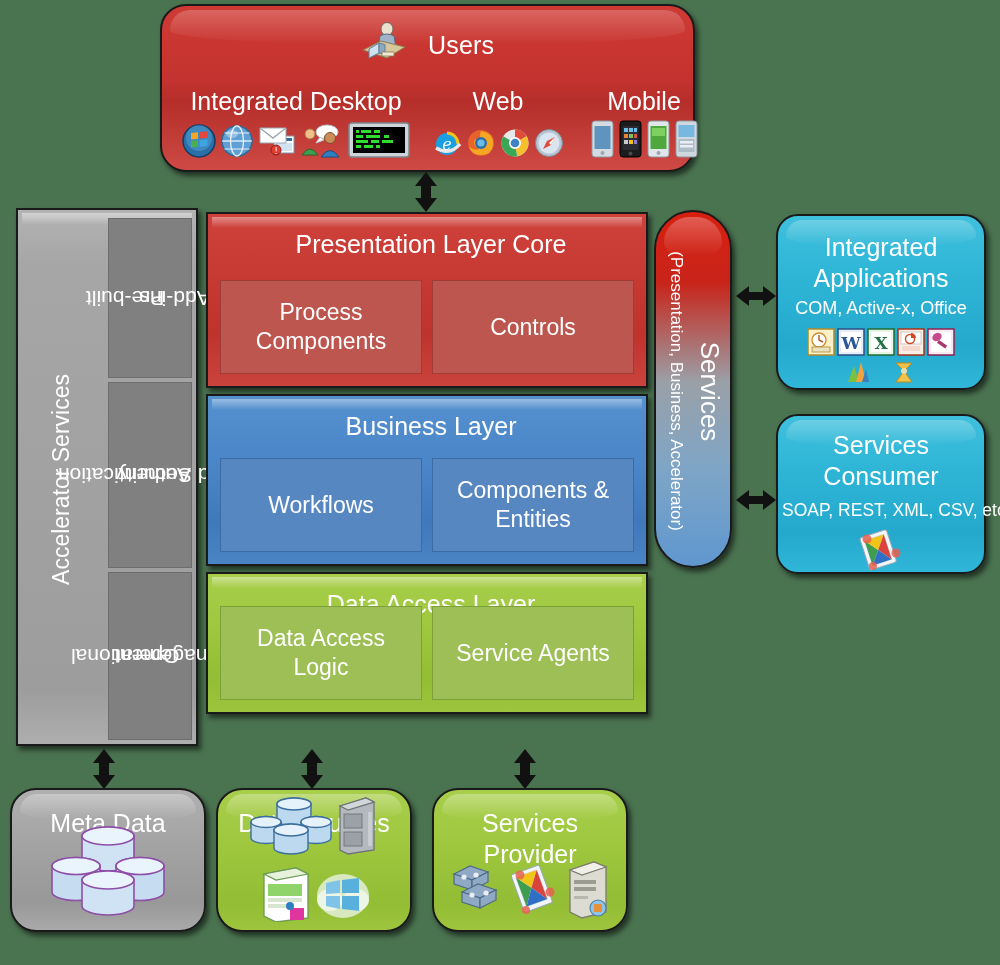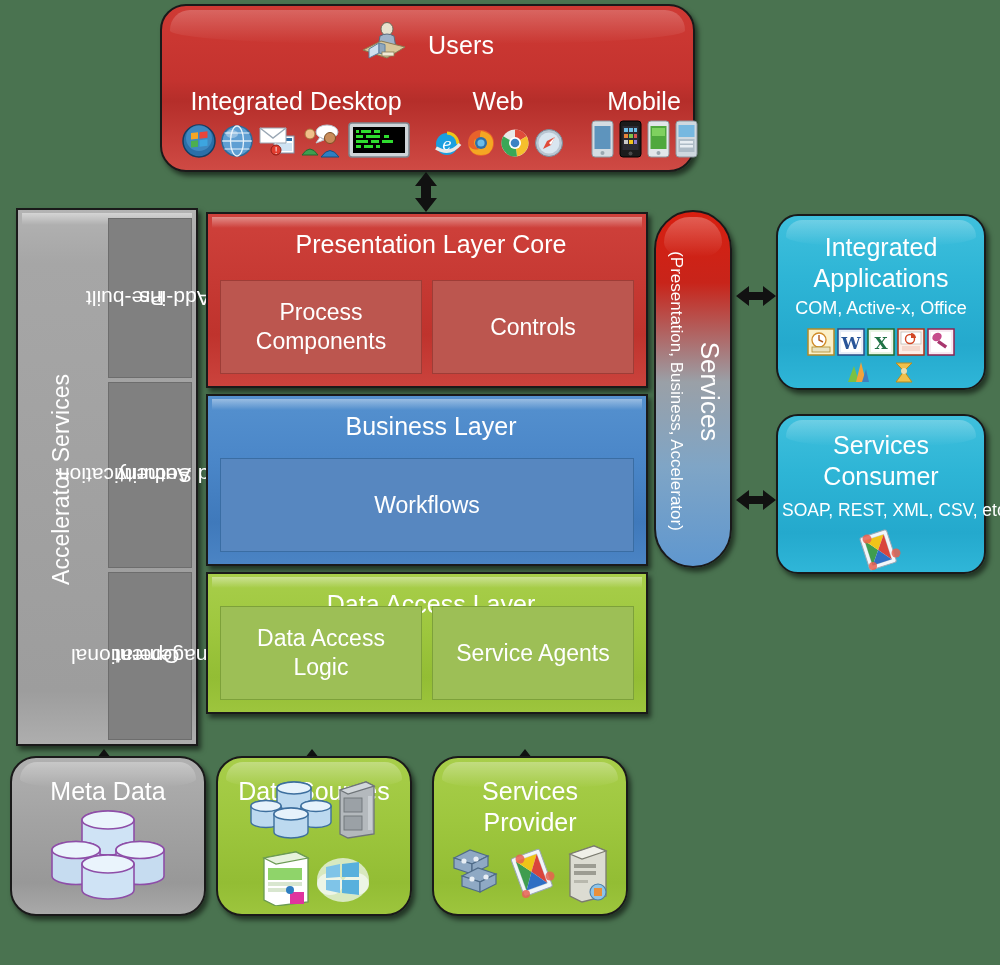--- a/index.html
+++ b/index.html
@@ -84,21 +84,21 @@
     background: linear-gradient(180deg,rgba(255,255,255,.25),rgba(255,255,255,0)); }
   .rbox .rtitle { position:absolute; left:6px; right:6px; top:16px; font-size:25px; line-height:31px; color:#fff; }
   .rbox .rsub { position:absolute; left:4px; right:4px; font-size:18px; color:#fff; white-space:nowrap; }
   #intapps { top:214px; height:176px; }
   #intapps .rsub { top:82px; }
   #svccons { top:414px; height:160px; }
   #svccons .rtitle { top:14px; }
   #svccons .rsub { top:84px; font-size:17.5px; }
 
   
-  .bbox { width:196px; height:160px; border-radius:26px; top:756px; }
+  .bbox { width:196px; height:144px; border-radius:26px; top:788px; }
   .bbox .hl { position:absolute; left:8px; right:8px; top:4px; height:26px; border-radius:20px 20px 40% 40%;
     background: linear-gradient(180deg,rgba(255,255,255,.30),rgba(255,255,255,0)); }
   .bbox .btitle { position:absolute; left:6px; right:6px; top:18px; font-size:25px; line-height:31px; color:#fff; }
   .bbox .bicons { position:absolute; left:8px; right:8px; bottom:8px; display:flex;
                   align-items:flex-end; justify-content:center; gap:8px; flex-wrap:wrap; }
   #metadata { left:10px; background: linear-gradient(180deg,#b0b0b0 0%,#a3a3a3 40%,#989898 80%,#a9a9a9 100%); }
   #datasources { left:216px; background: linear-gradient(180deg,#a8ce4a 0%,#9ec73e 40%,#93bd34 80%,#9dc53d 100%); }
   #svcprovider { left:432px; background: linear-gradient(180deg,#a8ce4a 0%,#9ec73e 40%,#93bd34 80%,#9dc53d 100%); }
 
   
@@ -324,20 +324,23 @@
       </div>
     </div>
   </div>
 
   <div class="box bdr layer" id="biz">
     <div class="hl"></div>
     <div class="layer-title">Business Layer</div>
     <div class="cells">
       <div class="cell">
         <span>Workflows</span>
+      </div>
+      <div class="cell">
+        <span><span>Components &amp;</span><br><span>Entities</span></span>
       </div>
     </div>
   </div>
 
   <div class="box bdr layer" id="dal">
     <div class="hl"></div>
     <div class="layer-title">Data Access Layer</div>
     <div class="cells">
       <div class="cell">
         <span><span>Data Access</span><br><span>Logic</span></span>

